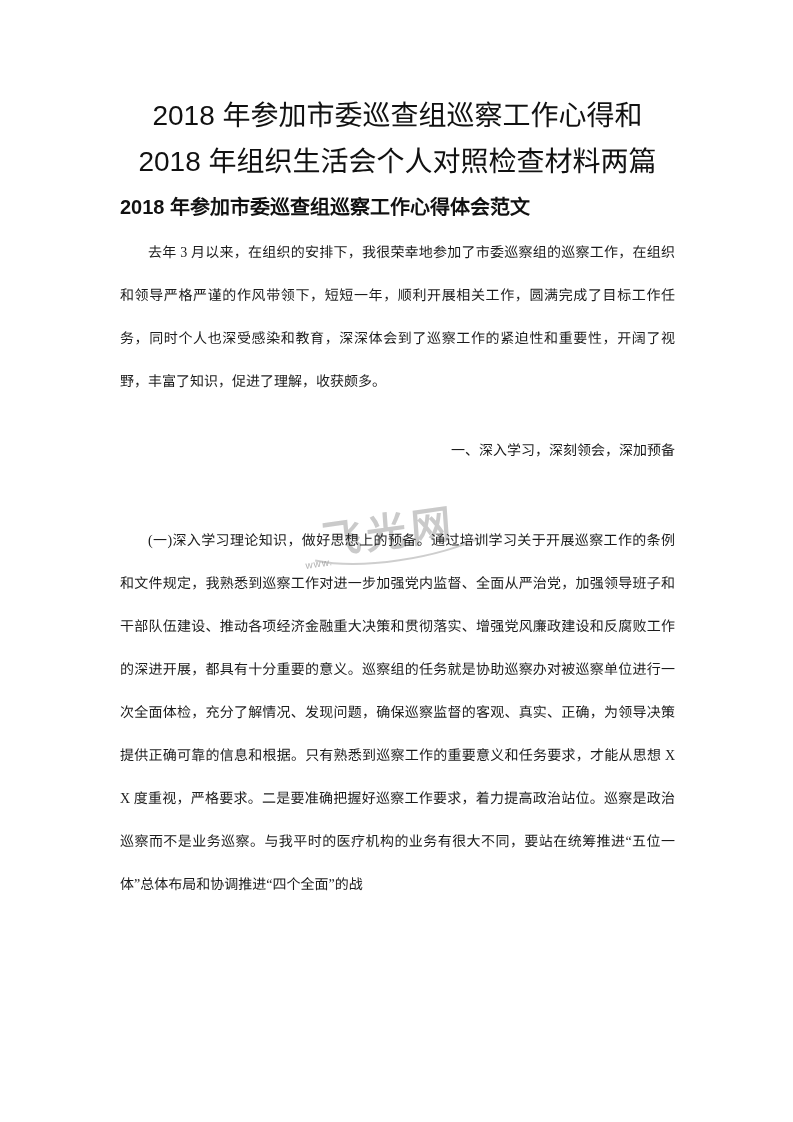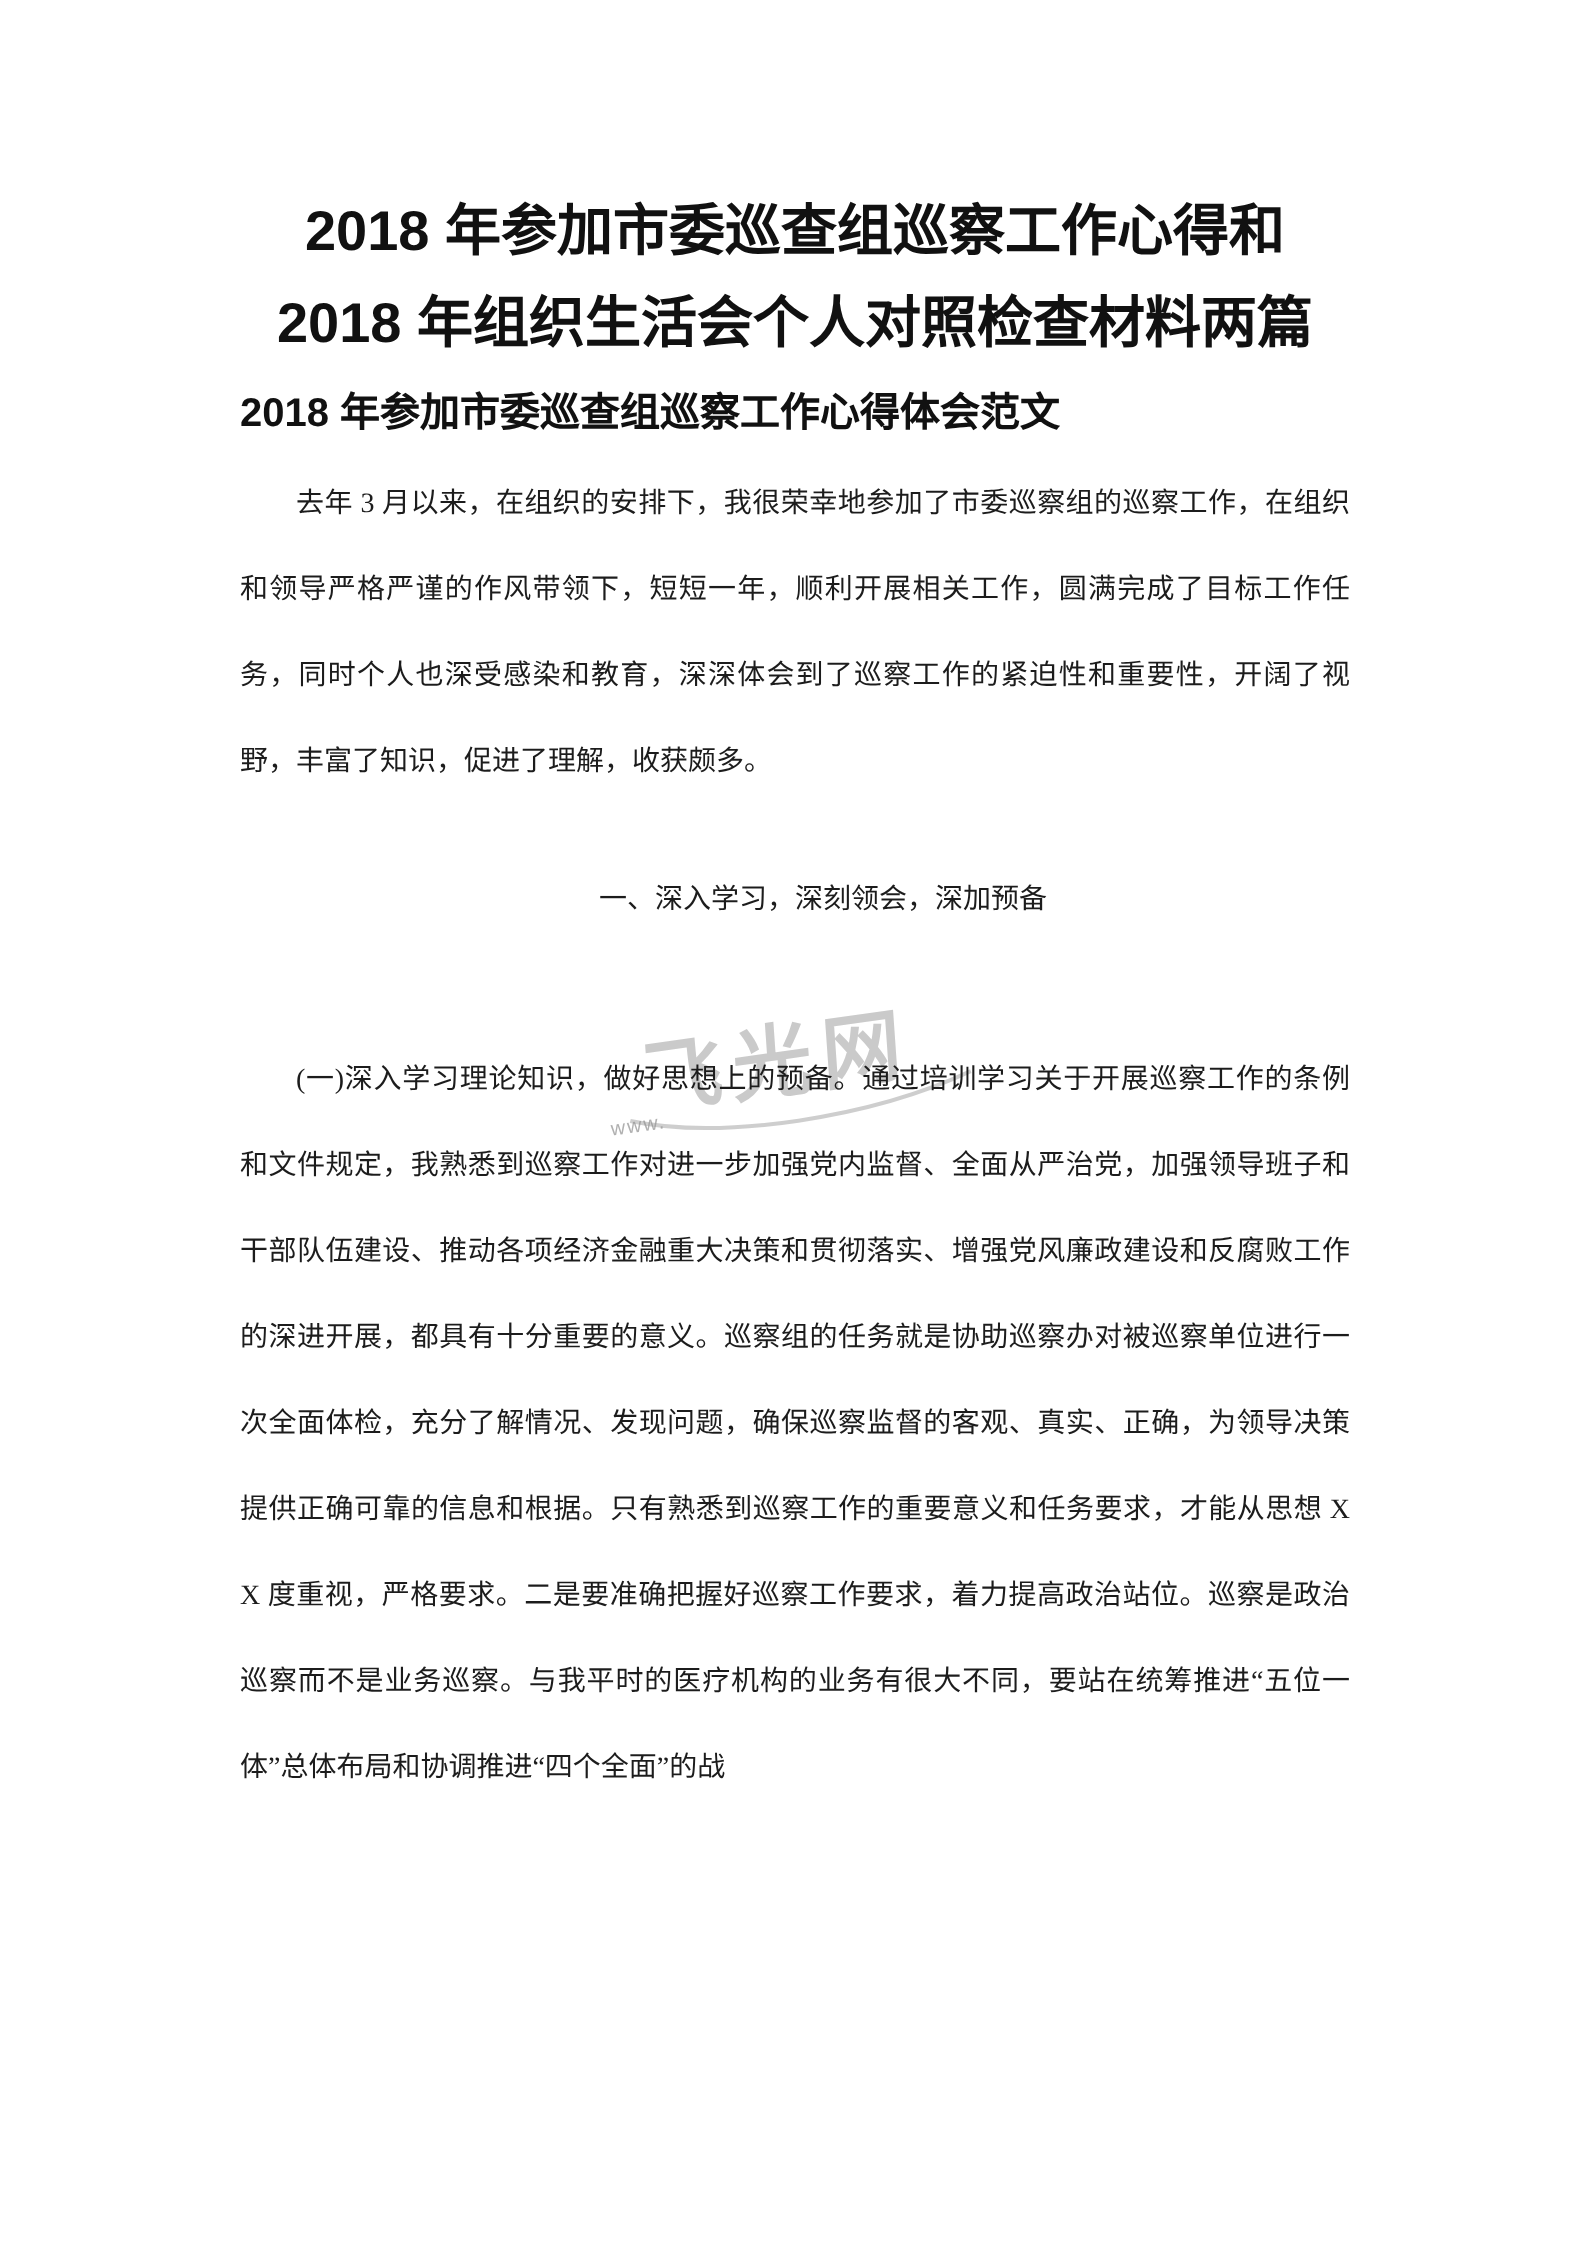--- a/index.html
+++ b/index.html
@@ -59,21 +59,21 @@
   .doc {
     position: absolute;
     inset: 0;
     z-index: 1;
     padding: 93px 118px 0 120px;
     box-sizing: border-box;
   }
   h1.doc-title {
     margin: 0;
     font-family: "Liberation Sans", sans-serif;
-    font-weight: bold;
+    font-weight: normal;
     font-size: 28px;
     line-height: 46px;
     text-align: center;
     color: #111111;
   }
   h2.doc-subtitle {
     margin: 8px 0 0 0;
     font-family: "Liberation Sans", sans-serif;
     font-weight: bold;
     font-size: 20px;
@@ -83,21 +83,21 @@
   }
   p.para {
     margin: 0;
     font-size: 14px;
     line-height: 43px;
     text-align: justify;
     text-indent: 2em;
     word-break: break-all;
   }
   p.para-intro   { margin-top: 10px; }
-  p.para-heading { margin-top: 26px; text-align: center; }
+  p.para-heading { margin-top: 26px; text-align: right; }
   p.para-main    { margin-top: 47px; }
 </style>
 </head>
 <body>
 
 <div class="page">
 
   <div class="watermark">
     <div class="wm-text">飞光网</div>
     <svg class="wm-swoosh" width="180" height="22" viewBox="0 0 180 22">

